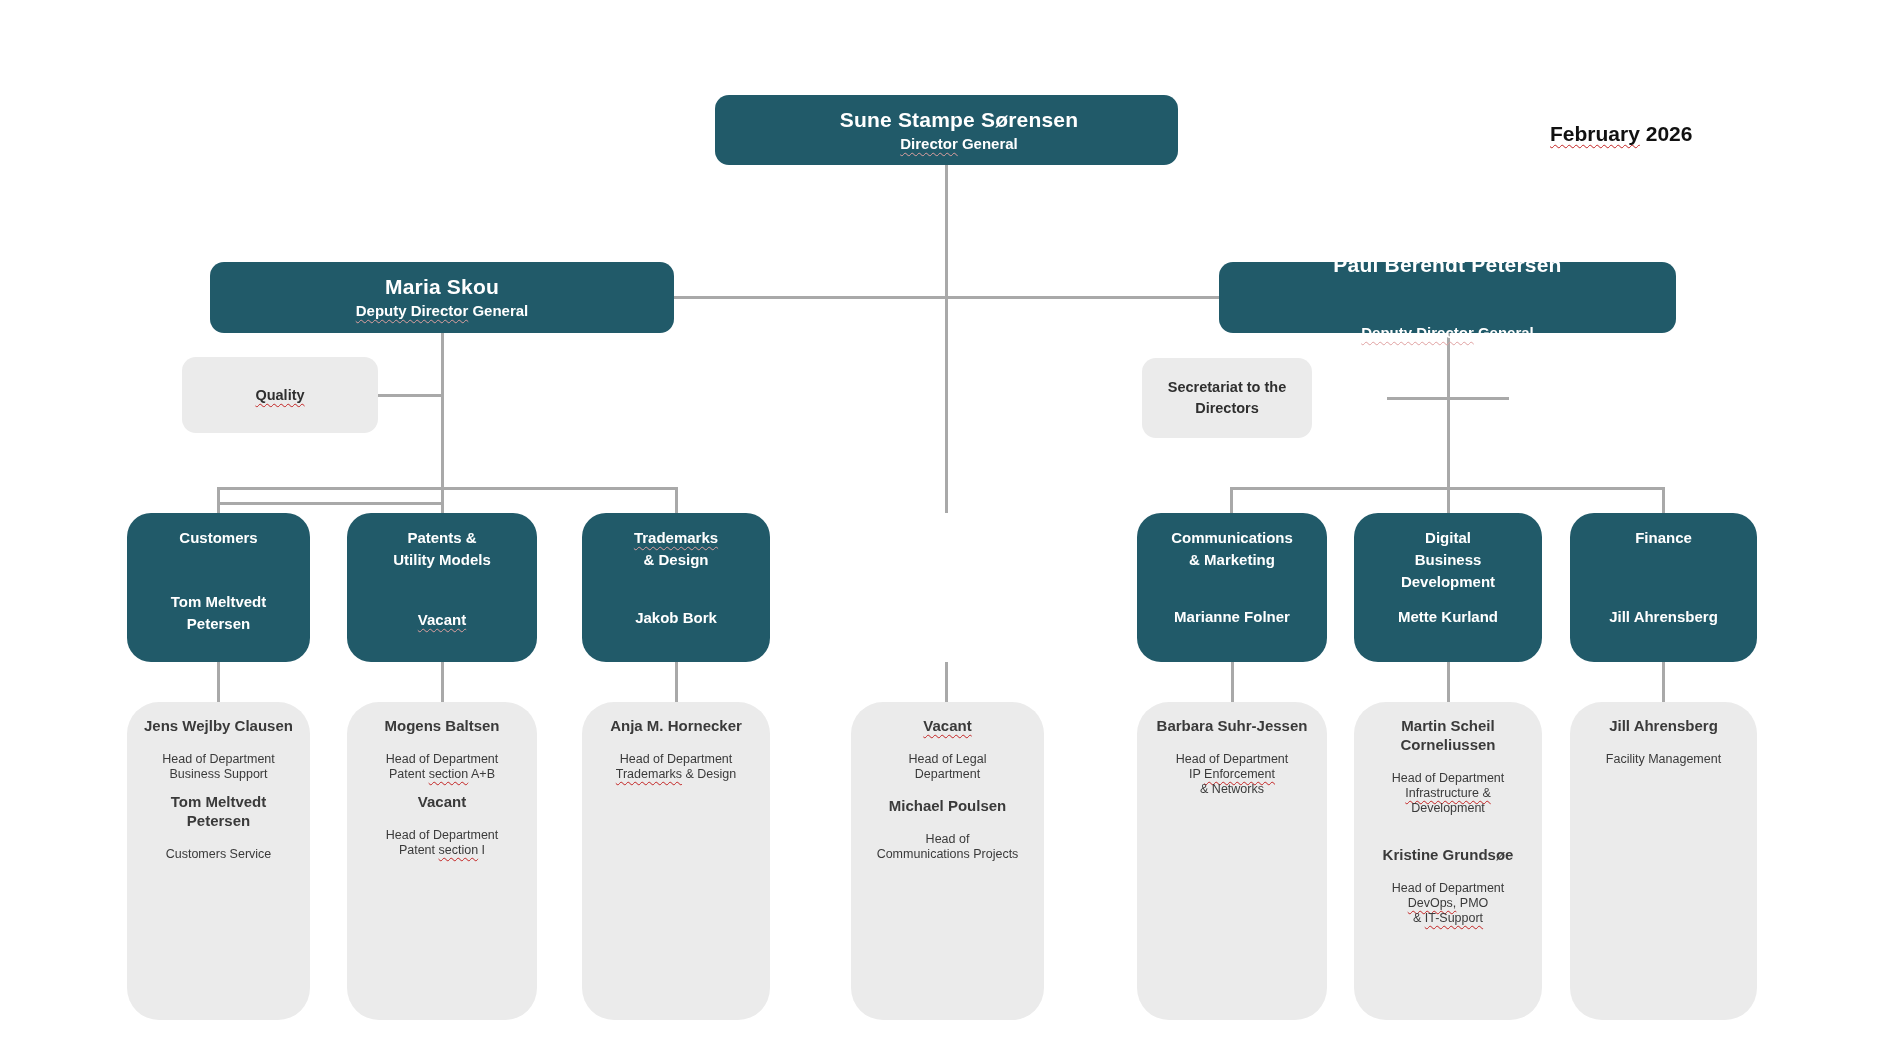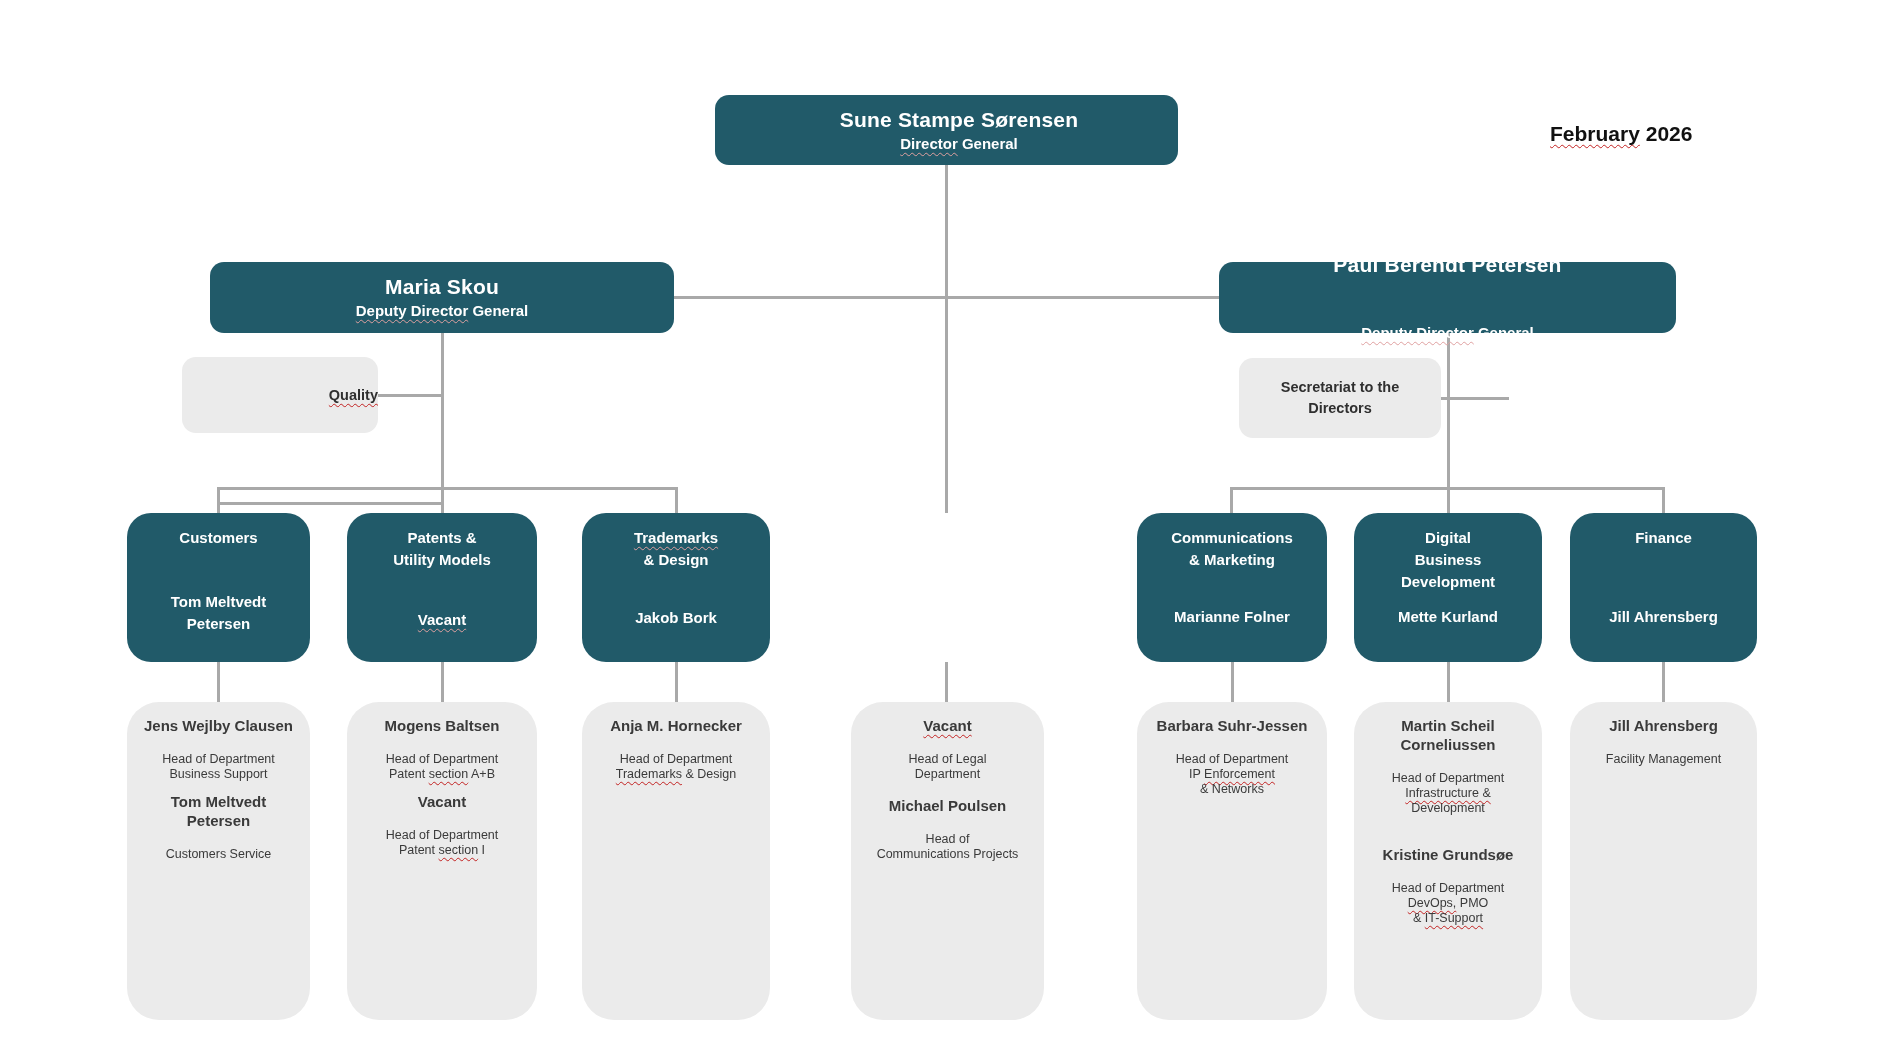--- a/index.html
+++ b/index.html
@@ -74,26 +74,26 @@
       <div class="exec-role"><span class="sq">Director</span> General</div>
     </div>
     <div class="box exec" style="left: 210px; top: 262px; width: 464px; height: 71px;">
       <div class="exec-name">Maria Skou</div>
       <div class="exec-role"><span class="sq">Deputy Director</span> General</div>
     </div>
     <div class="box exec" style="left: 1219px; top: 262px; width: 457px; height: 71px; gap: 44px;">
       <div class="exec-name">Paul Berendt Petersen</div>
       <div class="exec-role"><span class="sq">Deputy Director</span> General</div>
     </div>
-    <div class="box unit" style="left: 182px; top: 357px; width: 196px; height: 76px; text-align: right;">
+    <div class="box unit" style="left: 182px; top: 357px; width: 196px; height: 76px;">
       <div class="unit-label">
         <div class="unit-line"><span class="sq">Quality</span></div>
       </div>
     </div>
-    <div class="box unit" style="left: 1239px; top: 358px; width: 202px; height: 80px;">
+    <div class="box unit" style="left: 1142px; top: 358px; width: 170px; height: 80px;">
       <div class="unit-label">
         <div class="unit-line">Secretariat to the</div>
         <div class="unit-line">Directors</div>
       </div>
     </div>
     <div class="box dept" style="left: 127px; top: 513px; width: 183px; height: 149px;">
       <div class="dept-title">
         <div class="dept-line">Customers</div>
       </div>
       <div class="dept-names" style="top: 78px; line-height: 19px;">

